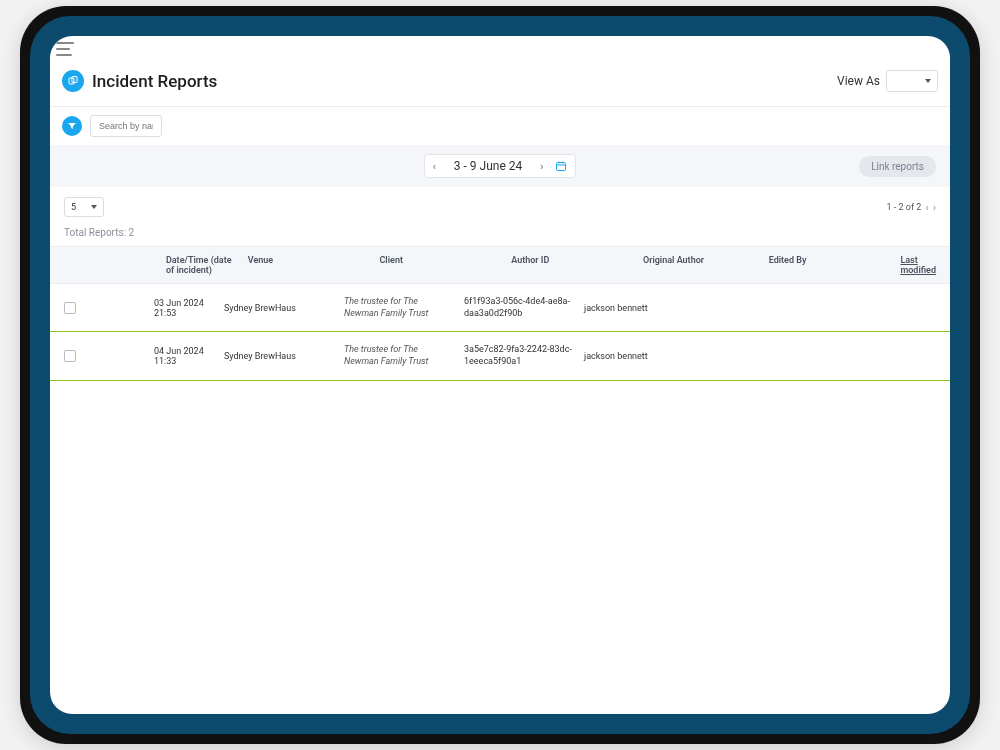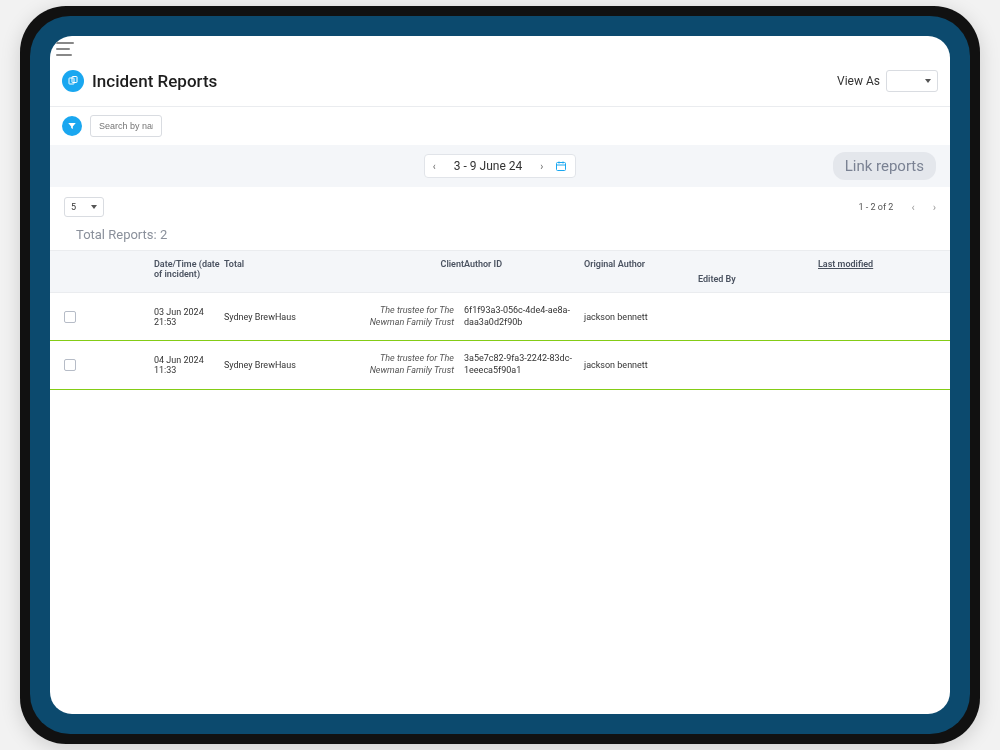--- a/index.html
+++ b/index.html
@@ -170,21 +170,21 @@
     align-items: center;
     justify-content: center;
     cursor: pointer;
   }
   .cal-icon svg { width: 12px; height: 12px; stroke: #1aa7f0; fill: none; }
   .link-reports {
     position: absolute;
     right: 14px;
     background: #e4e7ec;
     color: #7a8293;
-    font-size: 15px;
+    font-size: 10px;
     padding: 5px 12px;
     border-radius: 12px;
     cursor: pointer;
   }
 
   .controls-row {
     display: flex;
     align-items: center;
     padding: 10px 14px 4px 14px;
   }
@@ -198,57 +198,58 @@
     justify-content: space-between;
     padding: 0 6px;
     font-size: 9px;
     color: #333;
     cursor: pointer;
   }
   .pagination {
     margin-left: auto;
     display: flex;
     align-items: center;
-    gap: 18px;
+    gap: 4px;
     font-size: 9px;
     color: #555;
   }
   .pagination .chev-pg {
     color: #999;
     cursor: pointer;
     font-size: 11px;
   }
   .total-reports {
-    padding: 6px 14px 8px 26px;
-    font-size: 13px;
+    padding: 6px 14px 8px 14px;
+    font-size: 10px;
     color: #8a909b;
   }
 
   .table {
     width: 100%;
   }
   .thead {
     display: flex;
     background: #f4f6f9;
     border-top: 1px solid #eaecef;
     border-bottom: 1px solid #eaecef;
     padding: 8px 14px;
+    gap: 12px;
   }
   .th, .td {
     font-size: 9px;
     color: #4a5260;
   }
   .th { font-weight: 600; }
   .col-check { width: 40px; display:flex; align-items:center; }
   .col-date { width: 120px; padding-left: 50px; }
   .col-venue { width: 120px; }
-  .col-client { width: 120px; text-align: right; }
+  .col-client { width: 120px; }
   .col-report { width: 120px; }
   .col-author { width: 114px; }
-  .col-edited { width: 120px; margin-top: 15px; }
+  .col-edited { width: 120px; }
   .col-modified { flex: 1; text-decoration: underline; }
 
   .tbody .trow {
     display: flex;
     align-items: center;
     padding: 12px 14px;
     border-bottom: 1px solid #84cc16;
   }
   .td { color: #333; }
   .td.italic { font-style: italic; color: #555; }
@@ -334,21 +335,21 @@
           <span class="chev-pg">›</span>
         </div>
       </div>
 
       <div class="total-reports">Total Reports: 2</div>
 
       <div class="table">
         <div class="thead">
           <div class="th col-check"></div>
           <div class="th col-date">Date/Time (date of incident)</div>
-          <div class="th col-venue">Total</div>
+          <div class="th col-venue">Venue</div>
           <div class="th col-client">Client</div>
           <div class="th col-report">Author ID</div>
           <div class="th col-author">Original Author</div>
           <div class="th col-edited">Edited By</div>
           <div class="th col-modified">Last modified</div>
         </div>
         <div class="tbody">
 
           <div class="trow">
             <div class="td col-check">

